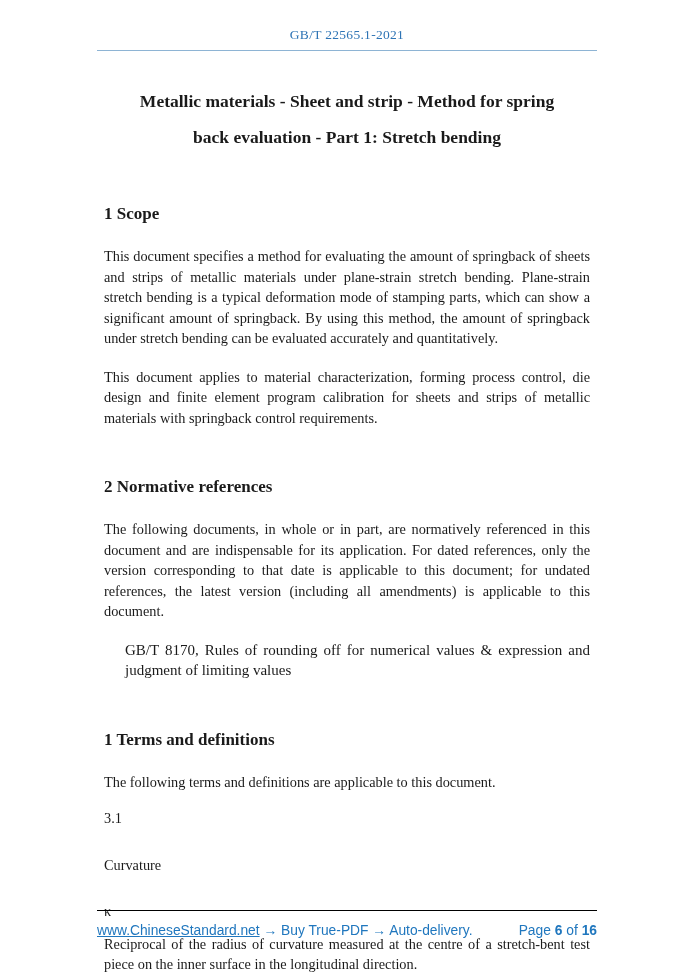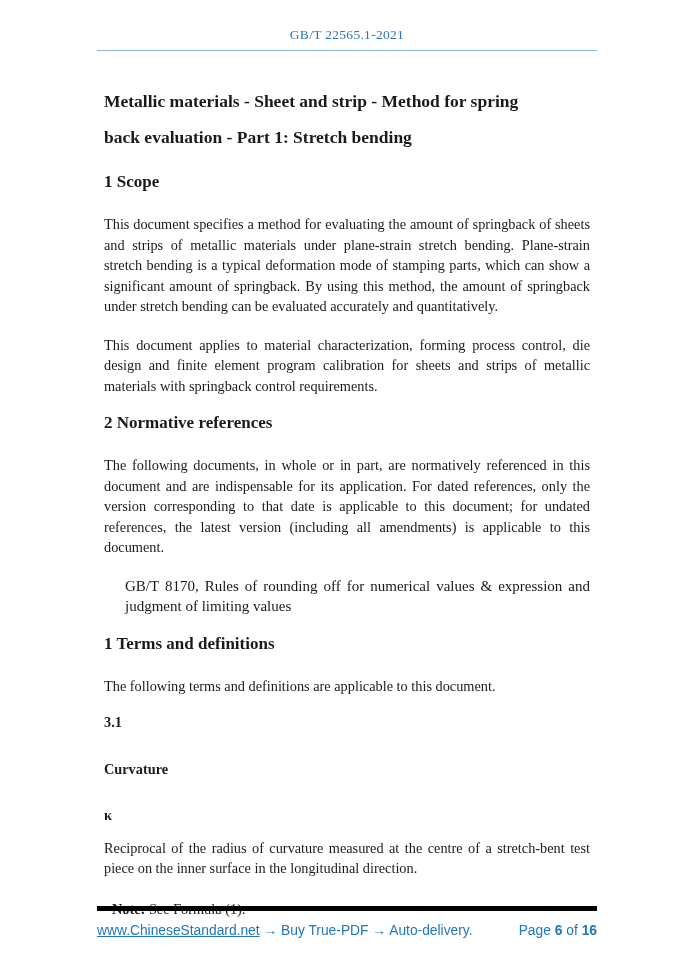--- a/index.html
+++ b/index.html
@@ -26,62 +26,63 @@
   }
   .header-rule {
     border:none;
     border-top:1px solid #8EB4D4;
     margin:7px -7px 0 -7px;
     height:0;
   }
   
   .doc-title {
     margin-top:32px;
+    text-align:center;
     font-weight:bold;
     font-size:17.5px;
     line-height:36px;
   }
   
   .section-heading {
     font-size:17px;
     font-weight:bold;
-    margin:16px 0 0 0;
+    margin:48px 0 0 0;
     line-height:22px;
   }
   
   .para {
     font-size:14.3px;
     line-height:20.5px;
     text-align:justify;
     margin:21px 0 0 0;
   }
   .reference {
     font-size:15px;
     line-height:20.5px;
     text-align:justify;
     margin:18px 0 0 0;
     padding-left:21px;
   }
   .term-line {
     font-size:14.3px;
-    font-weight:bold;
+    font-weight:normal;
     margin:26px 0 0 0;
     line-height:20.5px;
   }
   .note-line {
     font-size:14.3px;
     margin:20px 0 0 8px;
     line-height:20.5px;
   }
   .note-label { font-weight:bold; }
   
   .footer {
     position:absolute;
     left:97px; right:96px; bottom:42px;
-    border-top:5px solid #000000;
+    border-top:1px solid #000000;
     padding-top:12px;
     font-family:"Liberation Sans", sans-serif;
     font-size:13.8px;
     color:#2077BE;
     display:flex;
     justify-content:space-between;
     align-items:baseline;
   }
   .footer-left { white-space:nowrap; }
   .footer-url {

